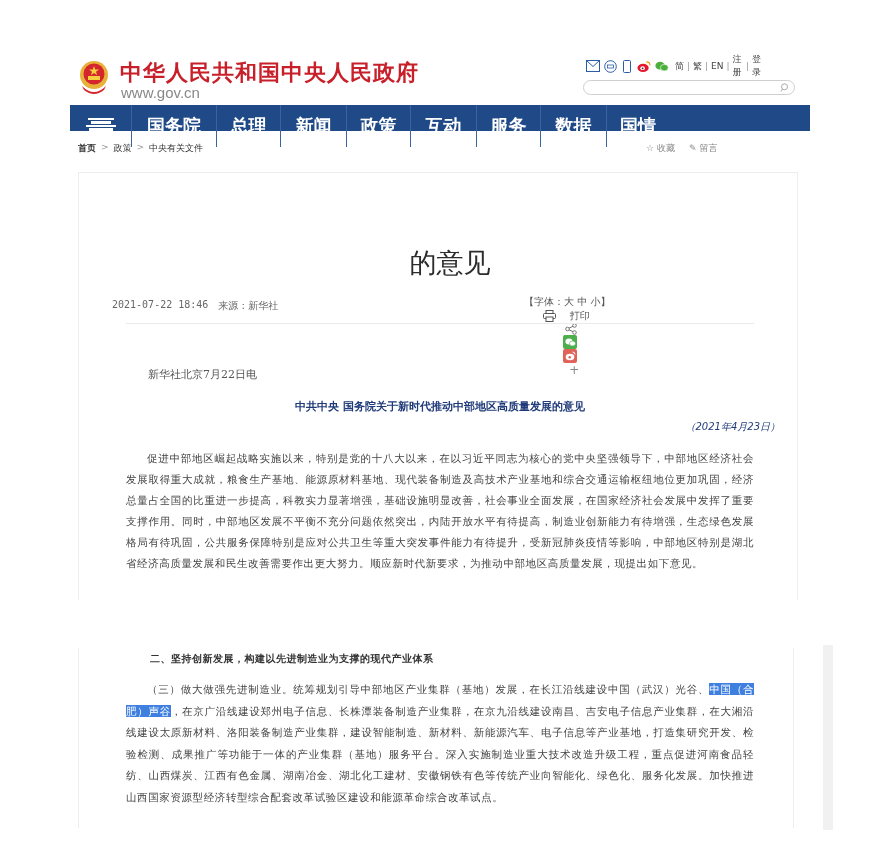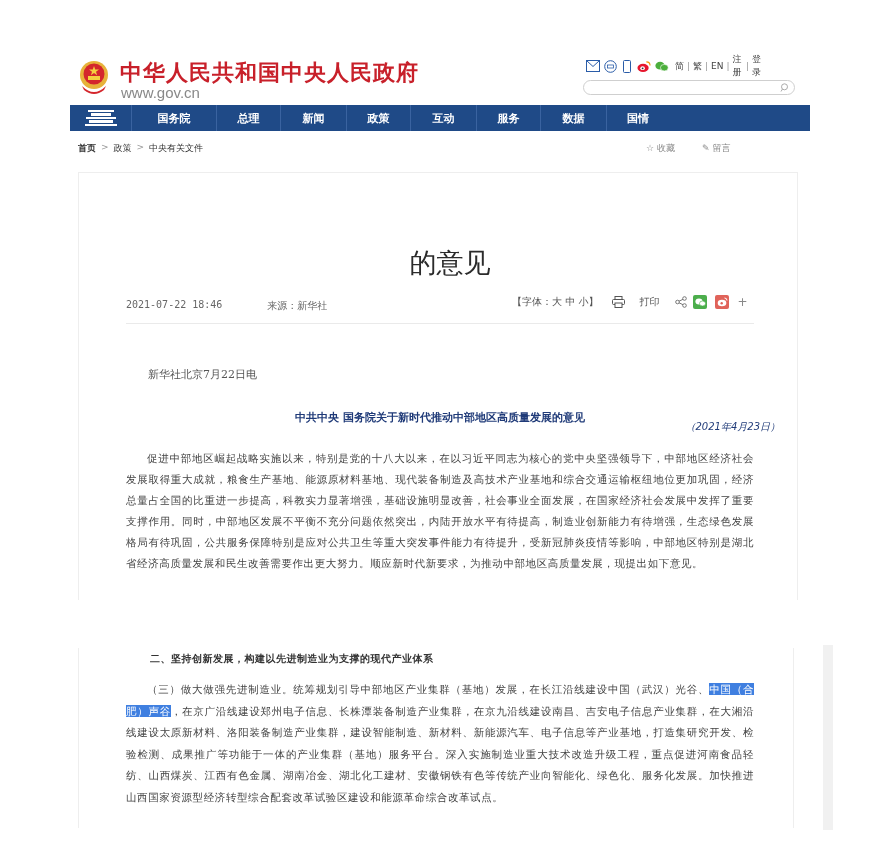--- a/index.html
+++ b/index.html
@@ -14,45 +14,45 @@
 
   .top-tools { position: absolute; left: 586px; top: 58px; display: flex; align-items: center; gap: 4px; height: 16px; }
   .tool-icon { width: 14px; height: 14px; display: inline-flex; align-items: center; justify-content: center; }
   .top-links { display: flex; align-items: center; font-size: 9px; color: #444; margin-left: 2px; }
   .top-links span.sep { color: #999; margin: 0 3px; }
   .search-box { position: absolute; left: 583px; top: 80px; width: 212px; height: 15px; border: 1px solid #cfcfcf; border-radius: 8px; background: #fff; }
   .search-icon { position: absolute; right: 5px; top: 2px; width: 9px; height: 9px; }
 
   
   .nav { position: absolute; left: 70px; top: 105px; width: 740px; height: 26px; background: #1f4a87; display: flex; }
-  .nav-item { height: 26px; display: flex; align-items: center; justify-content: center; color: #fff; font-size: 11px; font-weight: bold; border-right: 1px solid #3a63a0; }
+  .nav-item { height: 42px; display: flex; align-items: center; justify-content: center; color: #fff; font-size: 18px; font-weight: bold; border-right: 1px solid #3a63a0; }
   .nav-item:last-child { border-right: none; }
   .nav-logo { width: 62px; }
 
   
   .breadcrumb { position: absolute; left: 78px; top: 142px; font-size: 9px; color: #333; display: flex; gap: 5px; }
   .breadcrumb .b-home { font-weight: bold; }
   .breadcrumb .arrow { color: #999; }
-  .bc-actions { position: absolute; left: 646px; top: 142px; font-size: 9px; color: #888; display: flex; gap: 27px; }
+  .bc-actions { position: absolute; left: 646px; top: 142px; font-size: 9px; color: #888; display: flex; gap: 14px; }
 
   
   .card { position: absolute; left: 78px; top: 172px; width: 720px; height: 428px; border: 1px solid #eeeeee; border-bottom: none; background: #fff; }
   .title { position: absolute; left: 100px; top: 200px; width: 700px; text-align: center; font-size: 27px; line-height: 42px; color: #2b2b2b; font-weight: normal; }
-  .meta { position: absolute; left: 126px; top: 299px; font-size: 10px; color: #666; display: flex; gap: 24px; font-family: "DejaVu Sans Mono", monospace; }
-  .meta .source-label { font-family: Liberation Serif, serif; margin-left: 21px; }
-  .meta-right { position: absolute; left: 512px; top: 295px; display: flex; align-items: center; font-size: 10px; color: #555; }
+  .meta { position: absolute; left: 112px; top: 299px; font-size: 10px; color: #666; display: flex; gap: 10px; font-family: "DejaVu Sans Mono", monospace; }
+  .meta .source-label { font-family: Liberation Serif, serif; }
+  .meta-right { position: absolute; left: 524px; top: 295px; display: flex; align-items: center; font-size: 10px; color: #555; flex-direction: column; }
   .fontsize { margin-right: 14px; }
   .print { display: flex; align-items: center; gap: 14px; margin-right: 16px; }
   .share-icon { margin-right: 6px; }
   .sq { width: 14px; height: 14px; border-radius: 2px; display: inline-flex; align-items: center; justify-content: center; margin-right: 8px; }
   .plus { color: #888; font-size: 12px; }
   .divider { position: absolute; left: 126px; top: 323px; width: 628px; height: 1px; background: #eaeaea; }
 
   .dateline { position: absolute; left: 148px; top: 367px; font-size: 11px; color: #555; font-family: "DejaVu Serif", serif; }
-  .doc-title { position: absolute; left: 100px; top: 399px; width: 680px; text-align: center; font-size: 11px; color: #1f3a78; font-weight: bold; font-family: "DejaVu Serif", serif; margin-top: 11px; }
+  .doc-title { position: absolute; left: 100px; top: 399px; width: 680px; text-align: center; font-size: 11px; color: #1f3a78; font-weight: bold; font-family: "DejaVu Serif", serif; }
   .doc-date { position: absolute; left: 100px; top: 420px; width: 680px; text-align: right; font-size: 10px; color: #1f3a78; font-style: italic; }
   .para { position: absolute; left: 126px; width: 628px; font-size: 10.5px; line-height: 21px; color: #444; font-family: "DejaVu Serif", serif; text-align: justify; letter-spacing: 0.6px; }
   .para1 { top: 448px; }
 
   
   .card2 { position: absolute; left: 78px; top: 648px; width: 716px; height: 180px; border-left: 1px solid #eee; border-right: 1px solid #eee; background: #fff; }
   .scroll-track { position: absolute; left: 823px; top: 645px; width: 10px; height: 185px; background: #f1f1f1; }
   .section-h { position: absolute; left: 150px; top: 652px; font-size: 10px; font-weight: bold; color: #333; font-family: "DejaVu Serif", serif; letter-spacing: 0.5px; }
   .para2 { top: 679px; line-height: 21.5px; }
   .hl { background: #3f7fe0; color: #fff; }

